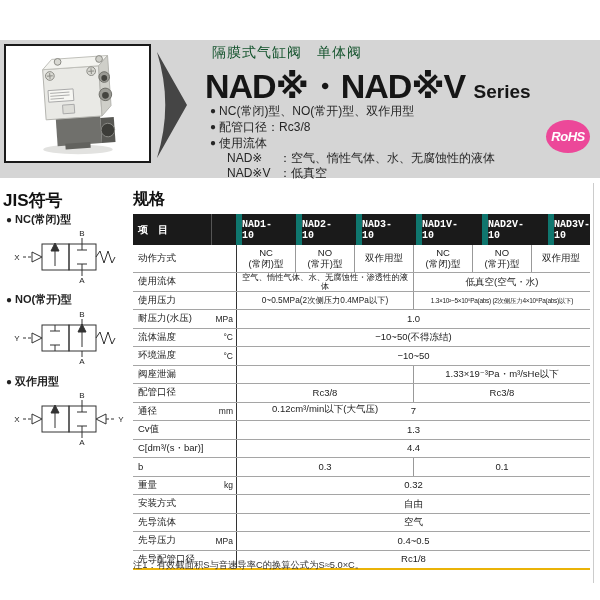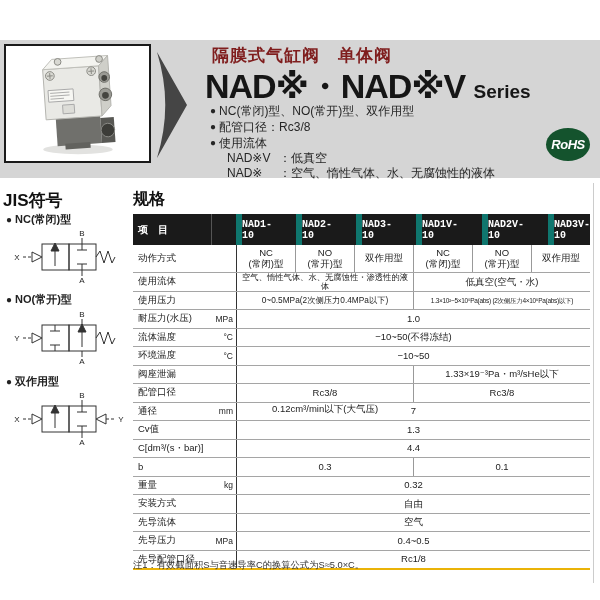--- a/index.html
+++ b/index.html
@@ -3,29 +3,29 @@
 <meta charset="utf-8">
 <style>
   html,body{margin:0;padding:0;background:#fff;}
   .page{position:relative;width:600px;height:600px;background:#ffffff;overflow:hidden;
         font-family:"Liberation Sans","DejaVu Sans",sans-serif;outline:1px solid #e0e0e0;}
   
   .band{position:absolute;left:0;top:40px;width:600px;height:138px;background:#d5d5d5;}
   .photo-box{position:absolute;left:4px;top:44px;width:147px;height:119px;background:#ffffff;border:2px solid #1a1a1a;box-sizing:border-box;}
   .photo-box svg{display:block;width:100%;height:100%;}
   .band-arrow{position:absolute;left:153px;top:50px;width:36px;height:110px;}
-  .category{position:absolute;left:212px;top:44px;font-size:17px;font-weight:bold;color:#7f1d1d;letter-spacing:1px;}
+  .category{position:absolute;left:212px;top:44px;font-size:14px;font-weight:normal;color:#14532d;letter-spacing:1px;}
   .series{position:absolute;left:205px;top:64px;color:#161616;white-space:nowrap;}
   .series .main{font-size:34px;font-weight:bold;letter-spacing:-1px;}
   .series .suffix{font-size:19px;font-weight:bold;margin-left:4px;}
   .bullets{position:absolute;left:210px;top:103px;width:330px;font-size:12px;color:#262626;line-height:15px;}
   .bullet-line .dot{font-size:10px;margin-right:3px;vertical-align:1px;}
   .fluid-line{padding-left:17px;}
   .fluid-line .fname{display:inline-block;width:52px;}
-  .rohs{position:absolute;left:546px;top:128px;width:44px;height:33px;background:#14532d;border-radius:50%;
+  .rohs{position:absolute;left:546px;top:120px;width:44px;height:33px;background:#ec4899;border-radius:50%;
         display:flex;align-items:center;justify-content:center;color:#ffffff;font-weight:bold;font-style:italic;
         font-size:13px;letter-spacing:-0.5px;}
   
   .jis-title{position:absolute;left:3px;top:189px;font-size:17px;font-weight:bold;color:#111;}
   .jis-label{position:absolute;left:6px;font-size:11px;font-weight:bold;color:#222;}
   .jis-label .dot{font-size:10px;margin-right:3px;vertical-align:0.5px;}
   .jis-diagram{position:absolute;left:8px;width:120px;height:54px;}
   .jis-diagram svg{display:block;width:100%;height:100%;}
   .jis-diagram text{font-size:8px;fill:#222;font-family:"Liberation Sans","DejaVu Sans",sans-serif;}
   
@@ -101,24 +101,24 @@
     <div class="bullet-line">
       <span class="dot">●</span><span>NC(常闭)型、NO(常开)型、双作用型</span>
     </div>
     <div class="bullet-line">
       <span class="dot">●</span><span>配管口径：Rc3/8</span>
     </div>
     <div class="bullet-line">
       <span class="dot">●</span><span>使用流体</span>
     </div>
     <div class="fluid-line">
+      <span class="fname">NAD※</span><span>：空气、惰性气体、水、无腐蚀性的液体</span>
+    </div>
+    <div class="fluid-line">
       <span class="fname">NAD※V</span><span>：低真空</span>
-    </div>
-    <div class="fluid-line">
-      <span class="fname">NAD※</span><span>：空气、惰性气体、水、无腐蚀性的液体</span>
     </div>
   </div>
 
   <div class="rohs">RoHS</div>
 
   <div class="jis-title">JIS符号</div>
 
   <div class="jis-label" style="top:212px;">
     <span class="dot">●</span><span>NC(常闭)型</span>
   </div>

